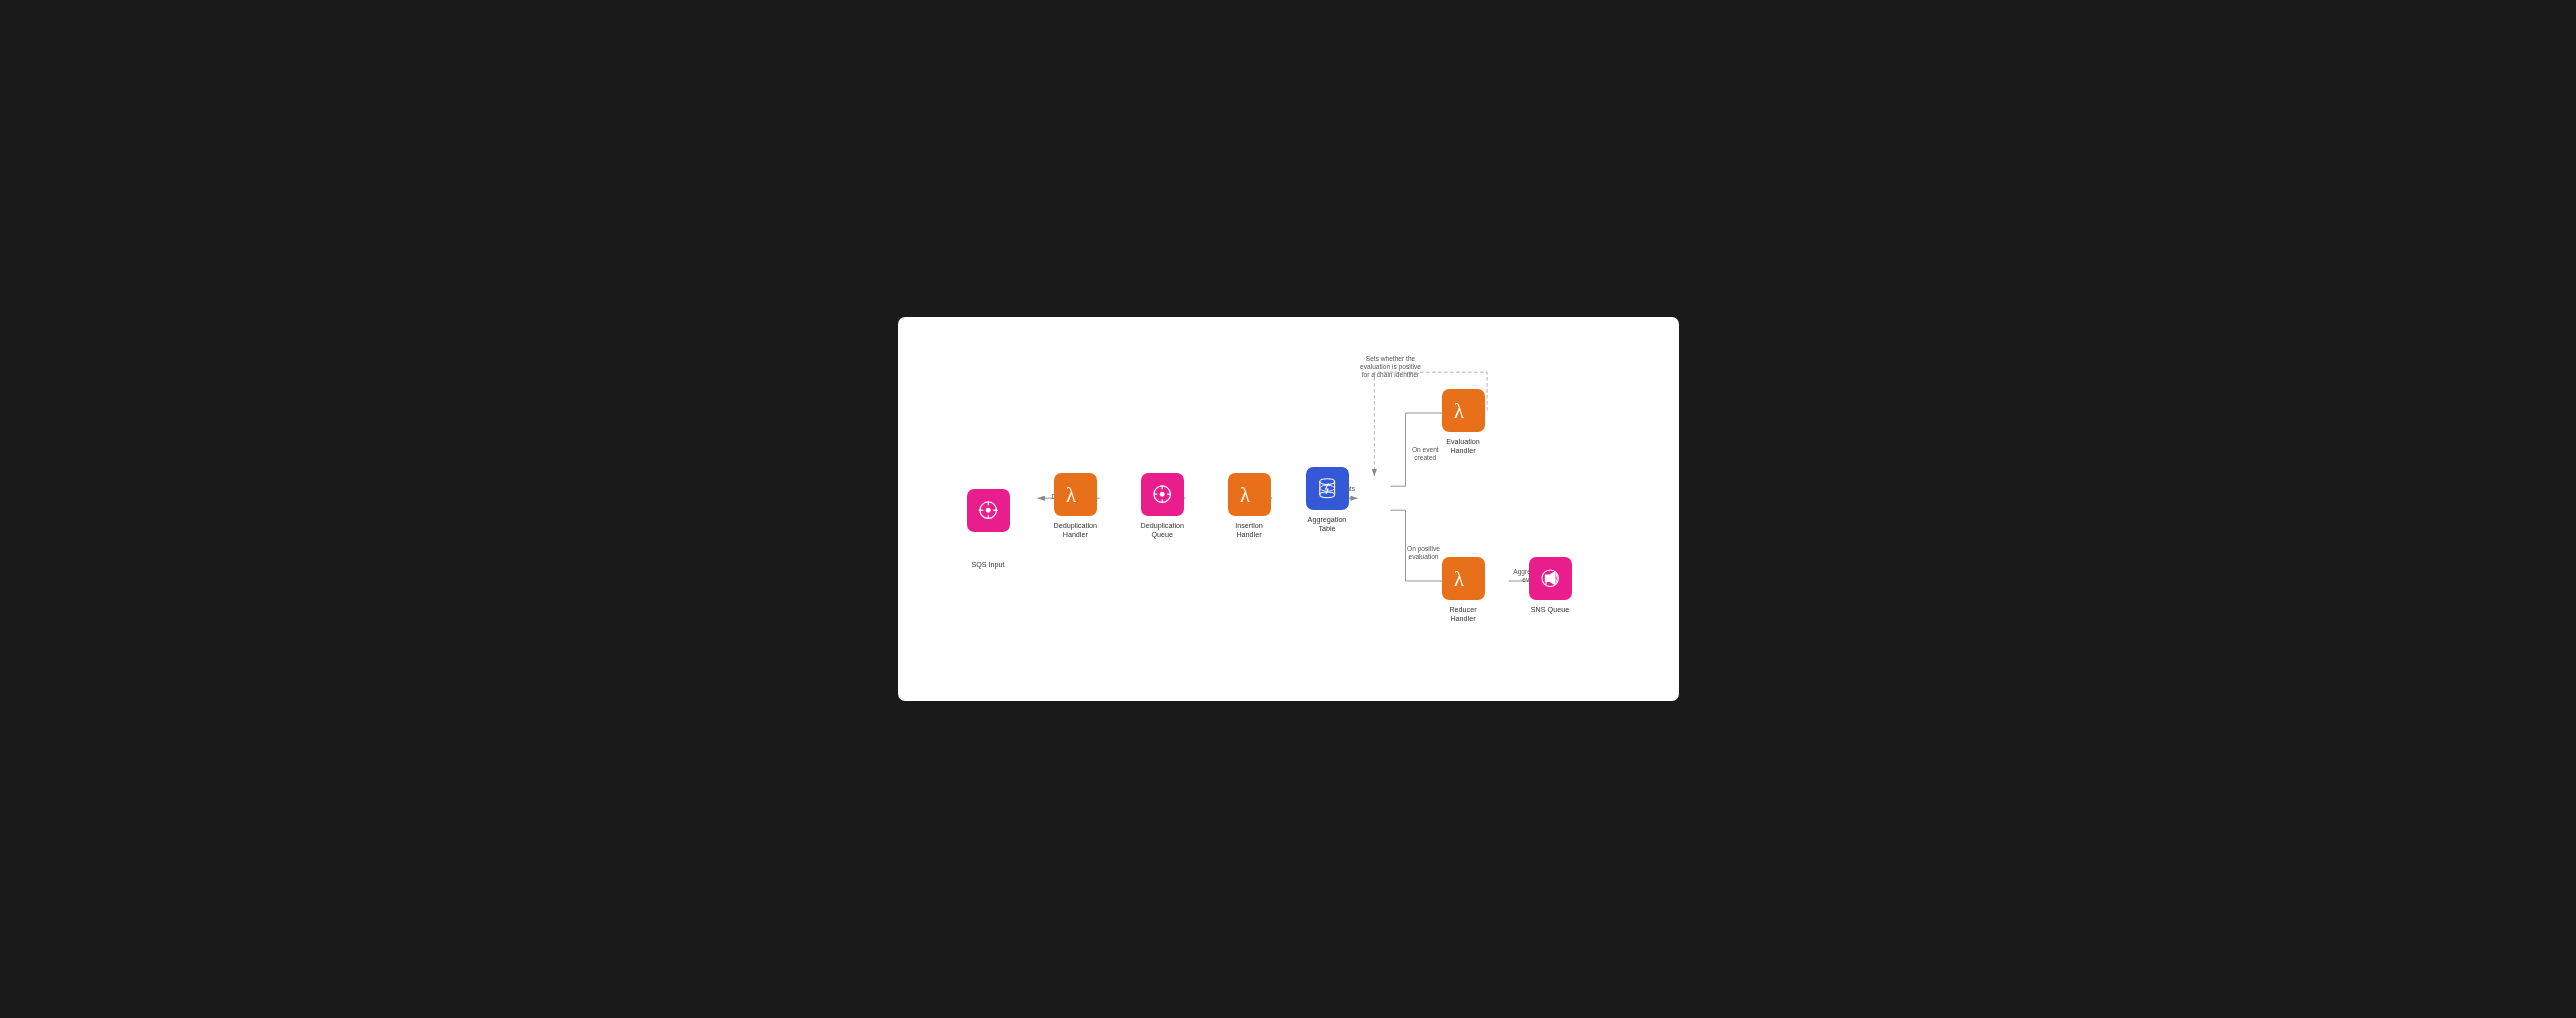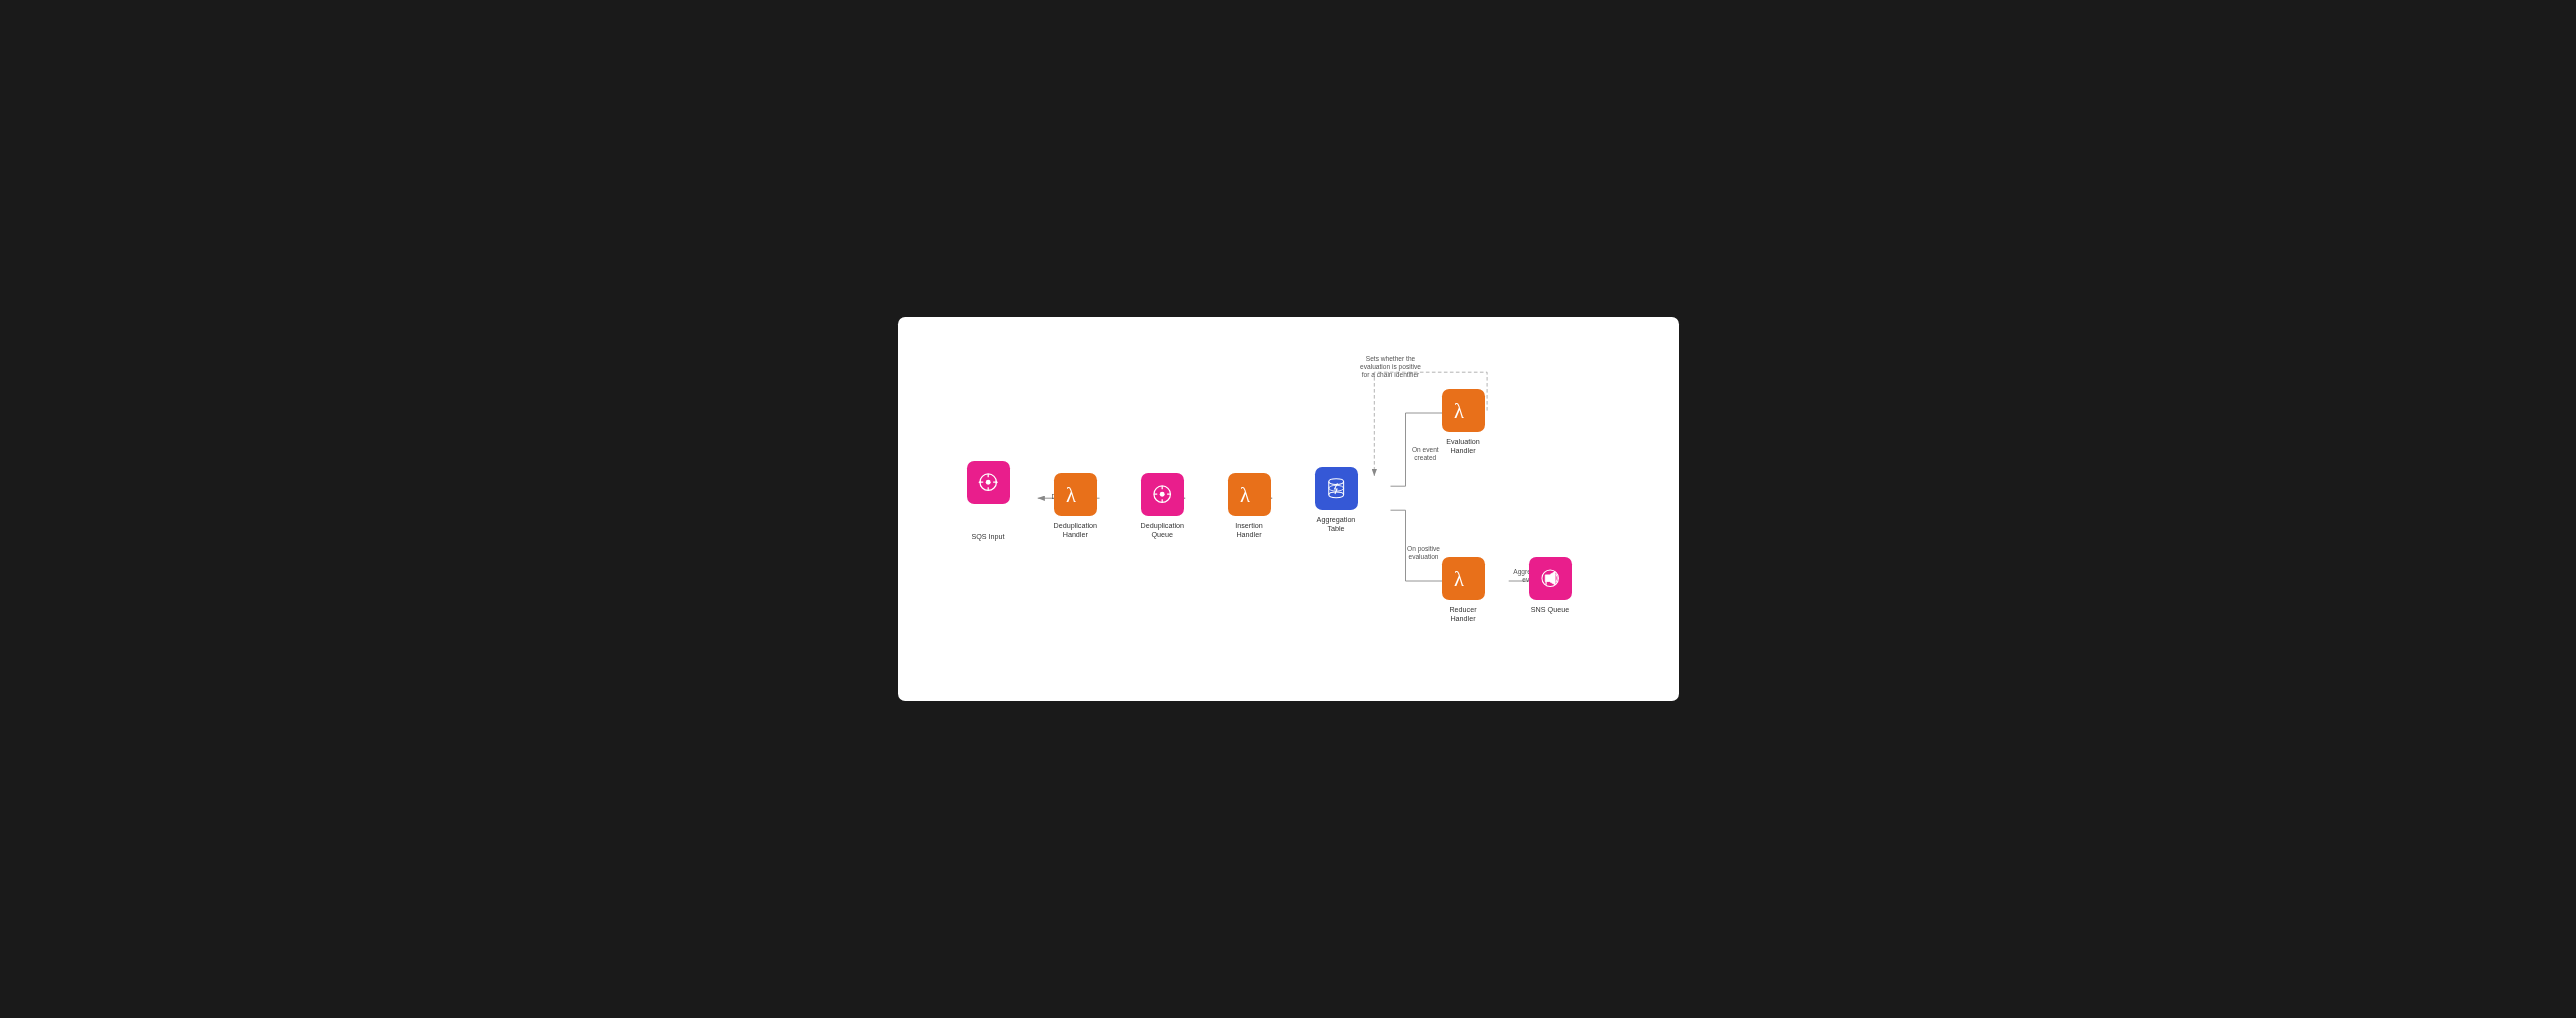--- a/index.html
+++ b/index.html
@@ -111,21 +111,21 @@
       <text x="953" y="388" text-anchor="middle" font-size="11" fill="#555">Aggregated</text>
       <text x="953" y="401" text-anchor="middle" font-size="11" fill="#555">event</text>
 
       <polyline points="881,116 881,52 693,52 693,225" stroke="#aaa" stroke-width="1.5" fill="none" stroke-dasharray="6,4" marker-end="url(#arrowhead-dashed)"></polyline>
 
       <text x="720" y="34" text-anchor="middle" font-size="11" fill="#555">Sets whether the</text>
       <text x="720" y="47" text-anchor="middle" font-size="11" fill="#555">evaluation is positive</text>
       <text x="720" y="60" text-anchor="middle" font-size="11" fill="#555">for a chain identifier</text>
     </svg>
 
-    <div class="node" style="left:33px; top:120px;gap:28px;">
+    <div class="node" style="left:33px; top:148px;gap:28px;">
       <div class="icon-box pink">
         <svg viewBox="0 0 64 64" fill="white">
 
           <circle cx="32" cy="32" r="20" stroke="white" stroke-width="3" fill="none"></circle>
           <circle cx="32" cy="32" r="6" fill="white"></circle>
           <line x1="12" y1="32" x2="20" y2="32" stroke="white" stroke-width="3"></line>
           <line x1="44" y1="32" x2="52" y2="32" stroke="white" stroke-width="3"></line>
           <line x1="32" y1="12" x2="32" y2="20" stroke="white" stroke-width="3"></line>
           <line x1="32" y1="44" x2="32" y2="52" stroke="white" stroke-width="3"></line>
 
@@ -162,21 +162,21 @@
 
     <div class="node" style="left:294px; top:132px;">
       <div class="icon-box orange">
         <svg viewBox="0 0 64 64" fill="white">
           <text x="10" y="50" font-size="50" font-family="serif" fill="white">λ</text>
         </svg>
       </div>
       <span class="icon-label">Insertion<br>Handler</span>
     </div>
 
-    <div class="node" style="left:381px; top:126px;">
+    <div class="node" style="left:372px; top:126px;">
       <div class="icon-box blue">
         <svg viewBox="0 0 64 64" fill="white">
 
           <ellipse cx="32" cy="16" rx="18" ry="7" fill="none" stroke="white" stroke-width="2.5"></ellipse>
           <ellipse cx="32" cy="48" rx="18" ry="7" fill="none" stroke="white" stroke-width="2.5"></ellipse>
           <line x1="14" y1="16" x2="14" y2="48" stroke="white" stroke-width="2.5"></line>
           <line x1="50" y1="16" x2="50" y2="48" stroke="white" stroke-width="2.5"></line>
           <ellipse cx="32" cy="32" rx="18" ry="7" fill="none" stroke="white" stroke-width="2"></ellipse>
 
           <polyline points="35,20 28,34 34,34 29,46" stroke="white" stroke-width="2.5" fill="none"></polyline>

